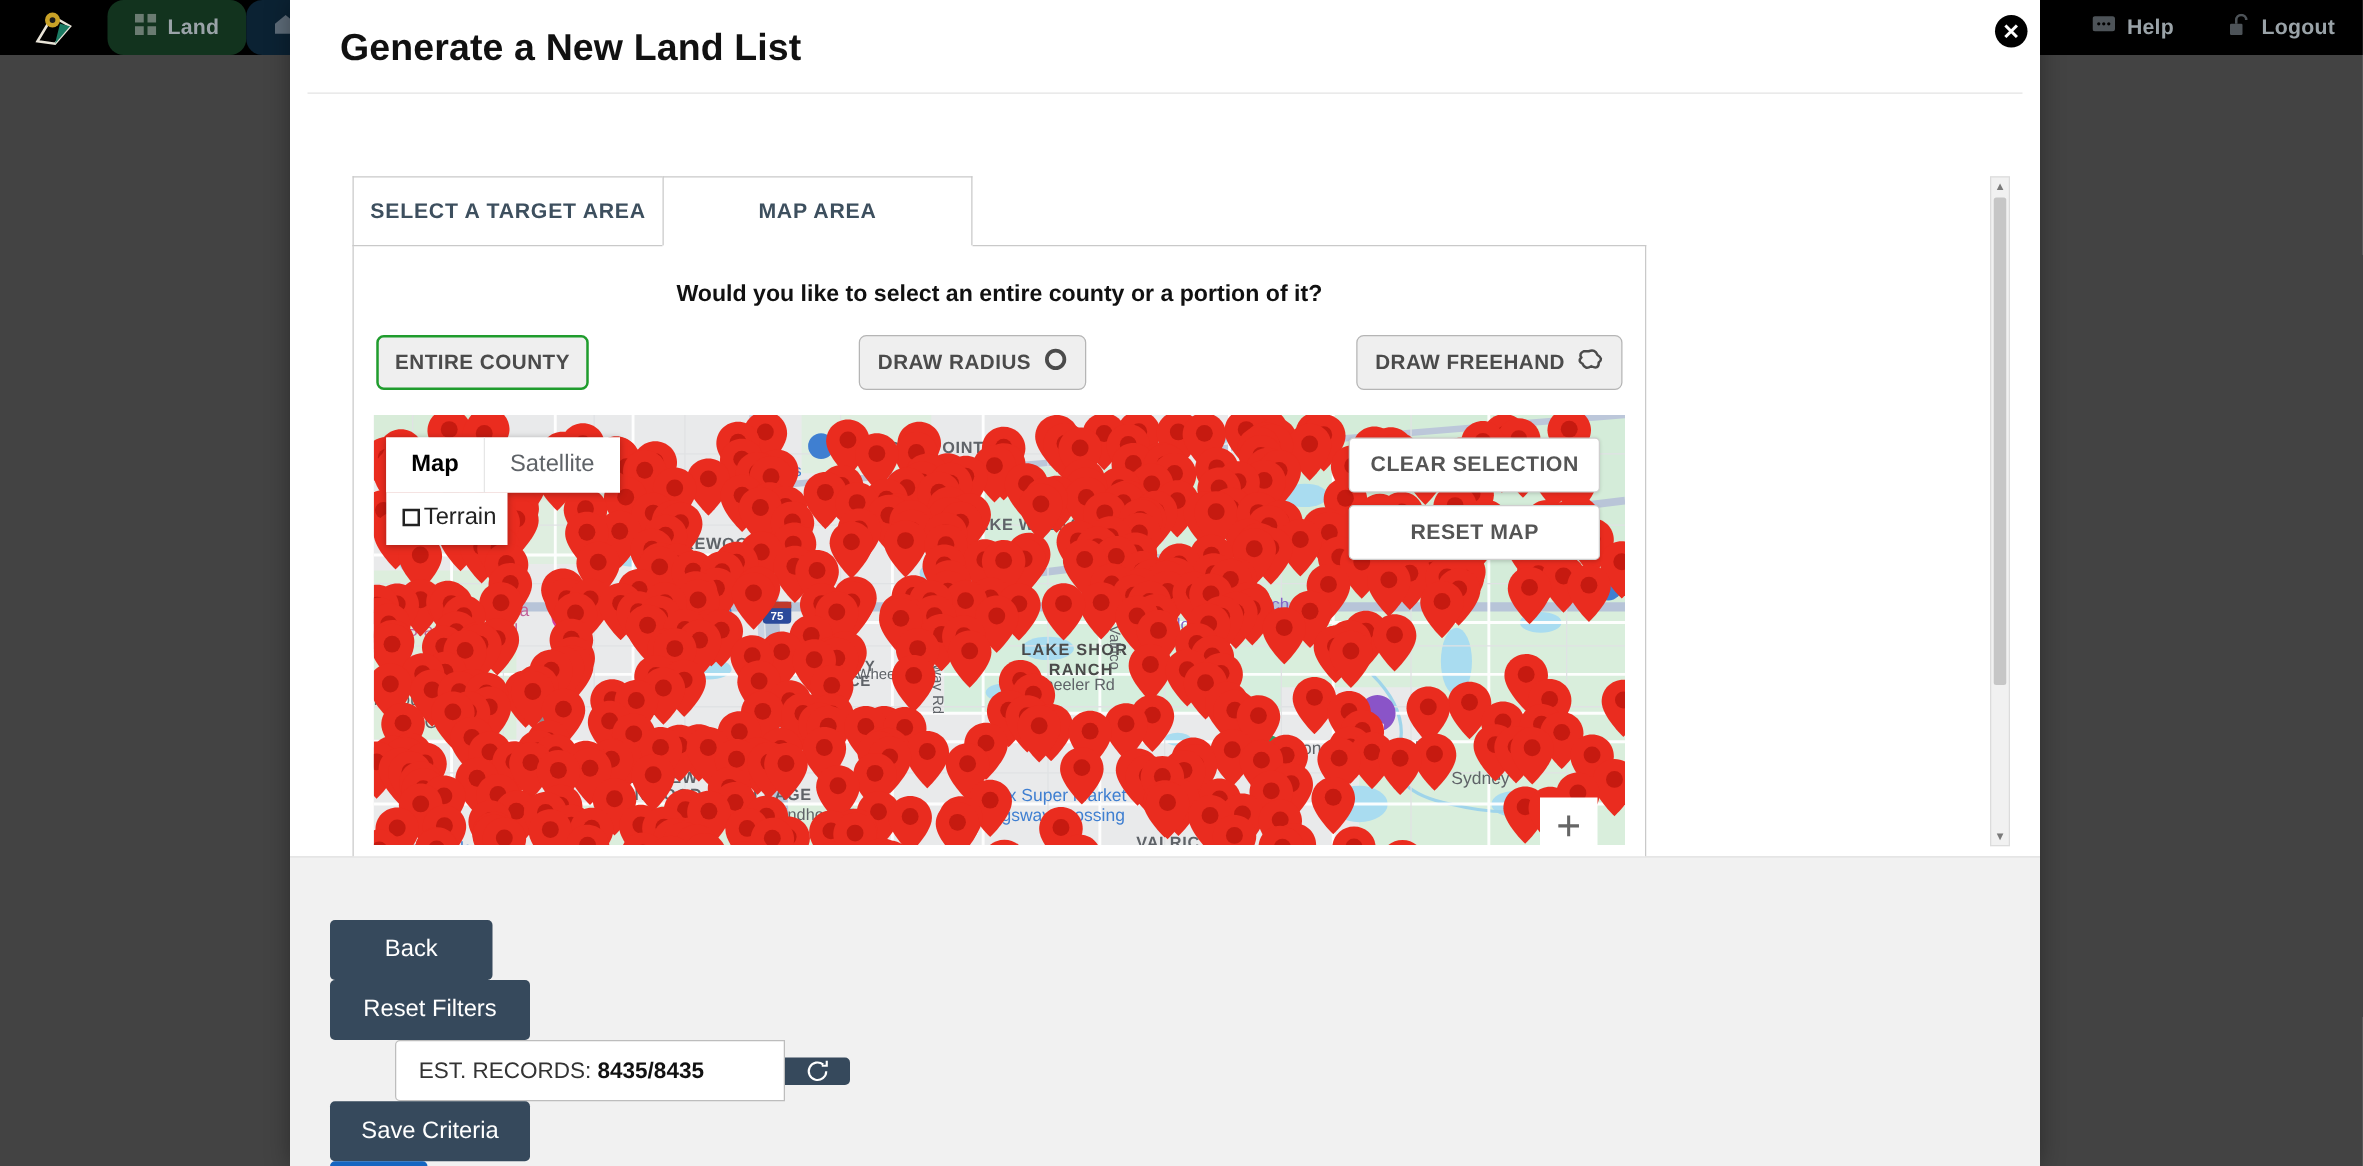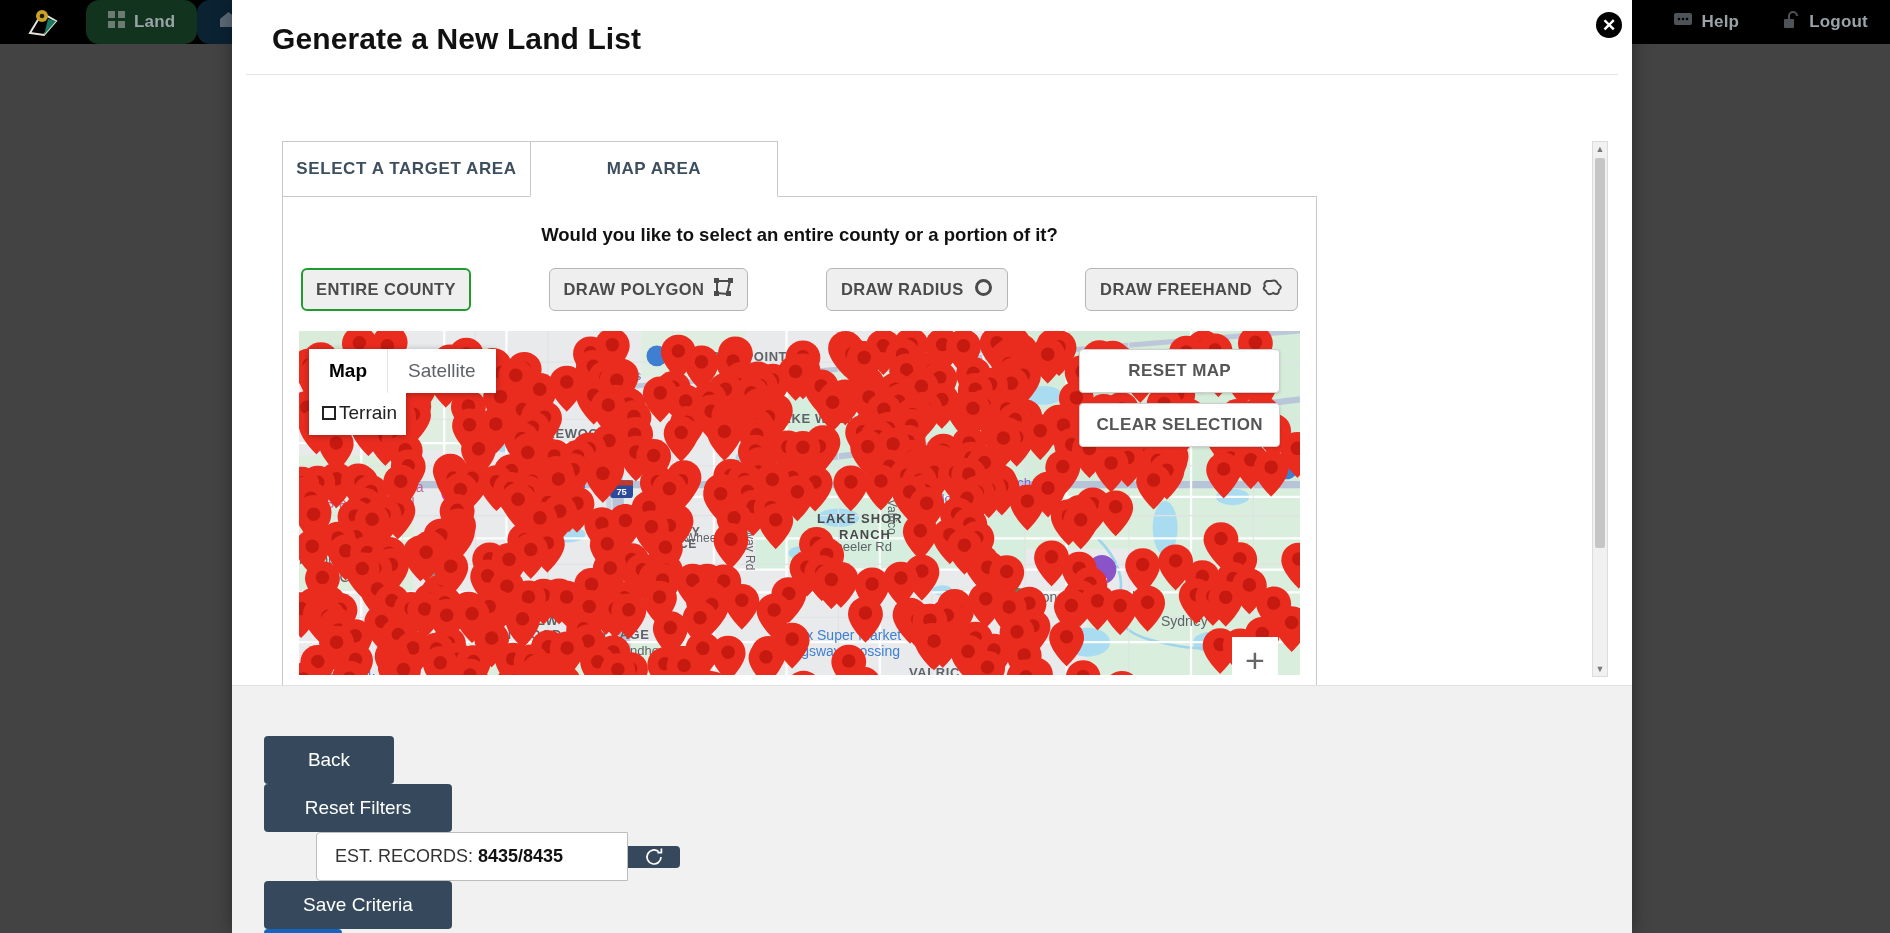--- a/index.html
+++ b/index.html
@@ -211,21 +211,21 @@
     padding: 50px 0 0 32px;
     flex-direction: column;
   }
   .btn {
     border: none; border-radius: 4px; cursor: pointer;
     font-family: "Liberation Sans", sans-serif;
     font-size: 19px; color: #fff;
   }
   .btn-dark { background: #36495c; padding: 13px 0; width: 130px; text-align: center; }
   .btn-primary { background: #1565c0; padding: 13px 0; width: 78px; text-align: right; }
-  .btn-wide { width: 188px; }
+  .btn-wide { width: 160px; }
   .spacer-24 { width: 54px; }
   .records-box {
     display: flex; align-items: center; margin-left: 52px;
   }
   .records-field {
     background: #fff; border: 1px solid #bdbdbd; border-radius: 4px 0 0 4px;
     padding: 13px 18px; width: 312px;
     font-size: 18px; color: #333;
   }
   .records-field b { color: #111; }
@@ -319,32 +319,20 @@
 
       <div class="tab-panel">
 
         <div class="panel-question">Would you like to select an entire county or a portion of it?</div>
 
         <div class="mode-row">
           <div class="mode-btn active">
             <span>ENTIRE COUNTY</span>
           </div>
           <div class="mode-btn">
-            <span>DRAW POLYGON</span>
-            <span>
-              <svg width="19" height="19" viewBox="0 0 19 19">
-                  <path d="M3 3 L16 3 L13 16 L3 15 Z" fill="none" stroke="#4b4b4b" stroke-width="2"></path>
-                  <rect x="0" y="0" width="5" height="5" fill="#4b4b4b"></rect>
-                  <rect x="14" y="0" width="5" height="5" fill="#4b4b4b"></rect>
-                  <rect x="0" y="13" width="5" height="5" fill="#4b4b4b"></rect>
-                  <rect x="12" y="13" width="5" height="5" fill="#4b4b4b"></rect>
-                </svg>
-            </span>
-          </div>
-          <div class="mode-btn">
             <span>DRAW RADIUS</span>
             <span>
               <svg width="19" height="19" viewBox="0 0 19 19">
                   <circle cx="9.5" cy="9.5" r="7" fill="none" stroke="#4b4b4b" stroke-width="3"></circle>
                 </svg>
             </span>
           </div>
           <div class="mode-btn">
             <span>DRAW FREEHAND</span>
             <span>
@@ -2717,22 +2705,22 @@
               <div class="mt-btn sel">Map</div>
               <div class="mt-btn">Satellite</div>
             </div>
             <div class="terrain-row">
               <span class="cbox"></span>
               <span>Terrain</span>
             </div>
           </div>
 
           <div class="map-actions">
+            <div class="map-action">CLEAR SELECTION</div>
             <div class="map-action">RESET MAP</div>
-            <div class="map-action">CLEAR SELECTION</div>
           </div>
 
           <div class="zoom-in">+</div>
         </div>
 
       </div>
     </div>
   </div>
 
   <div class="modal-footer">

